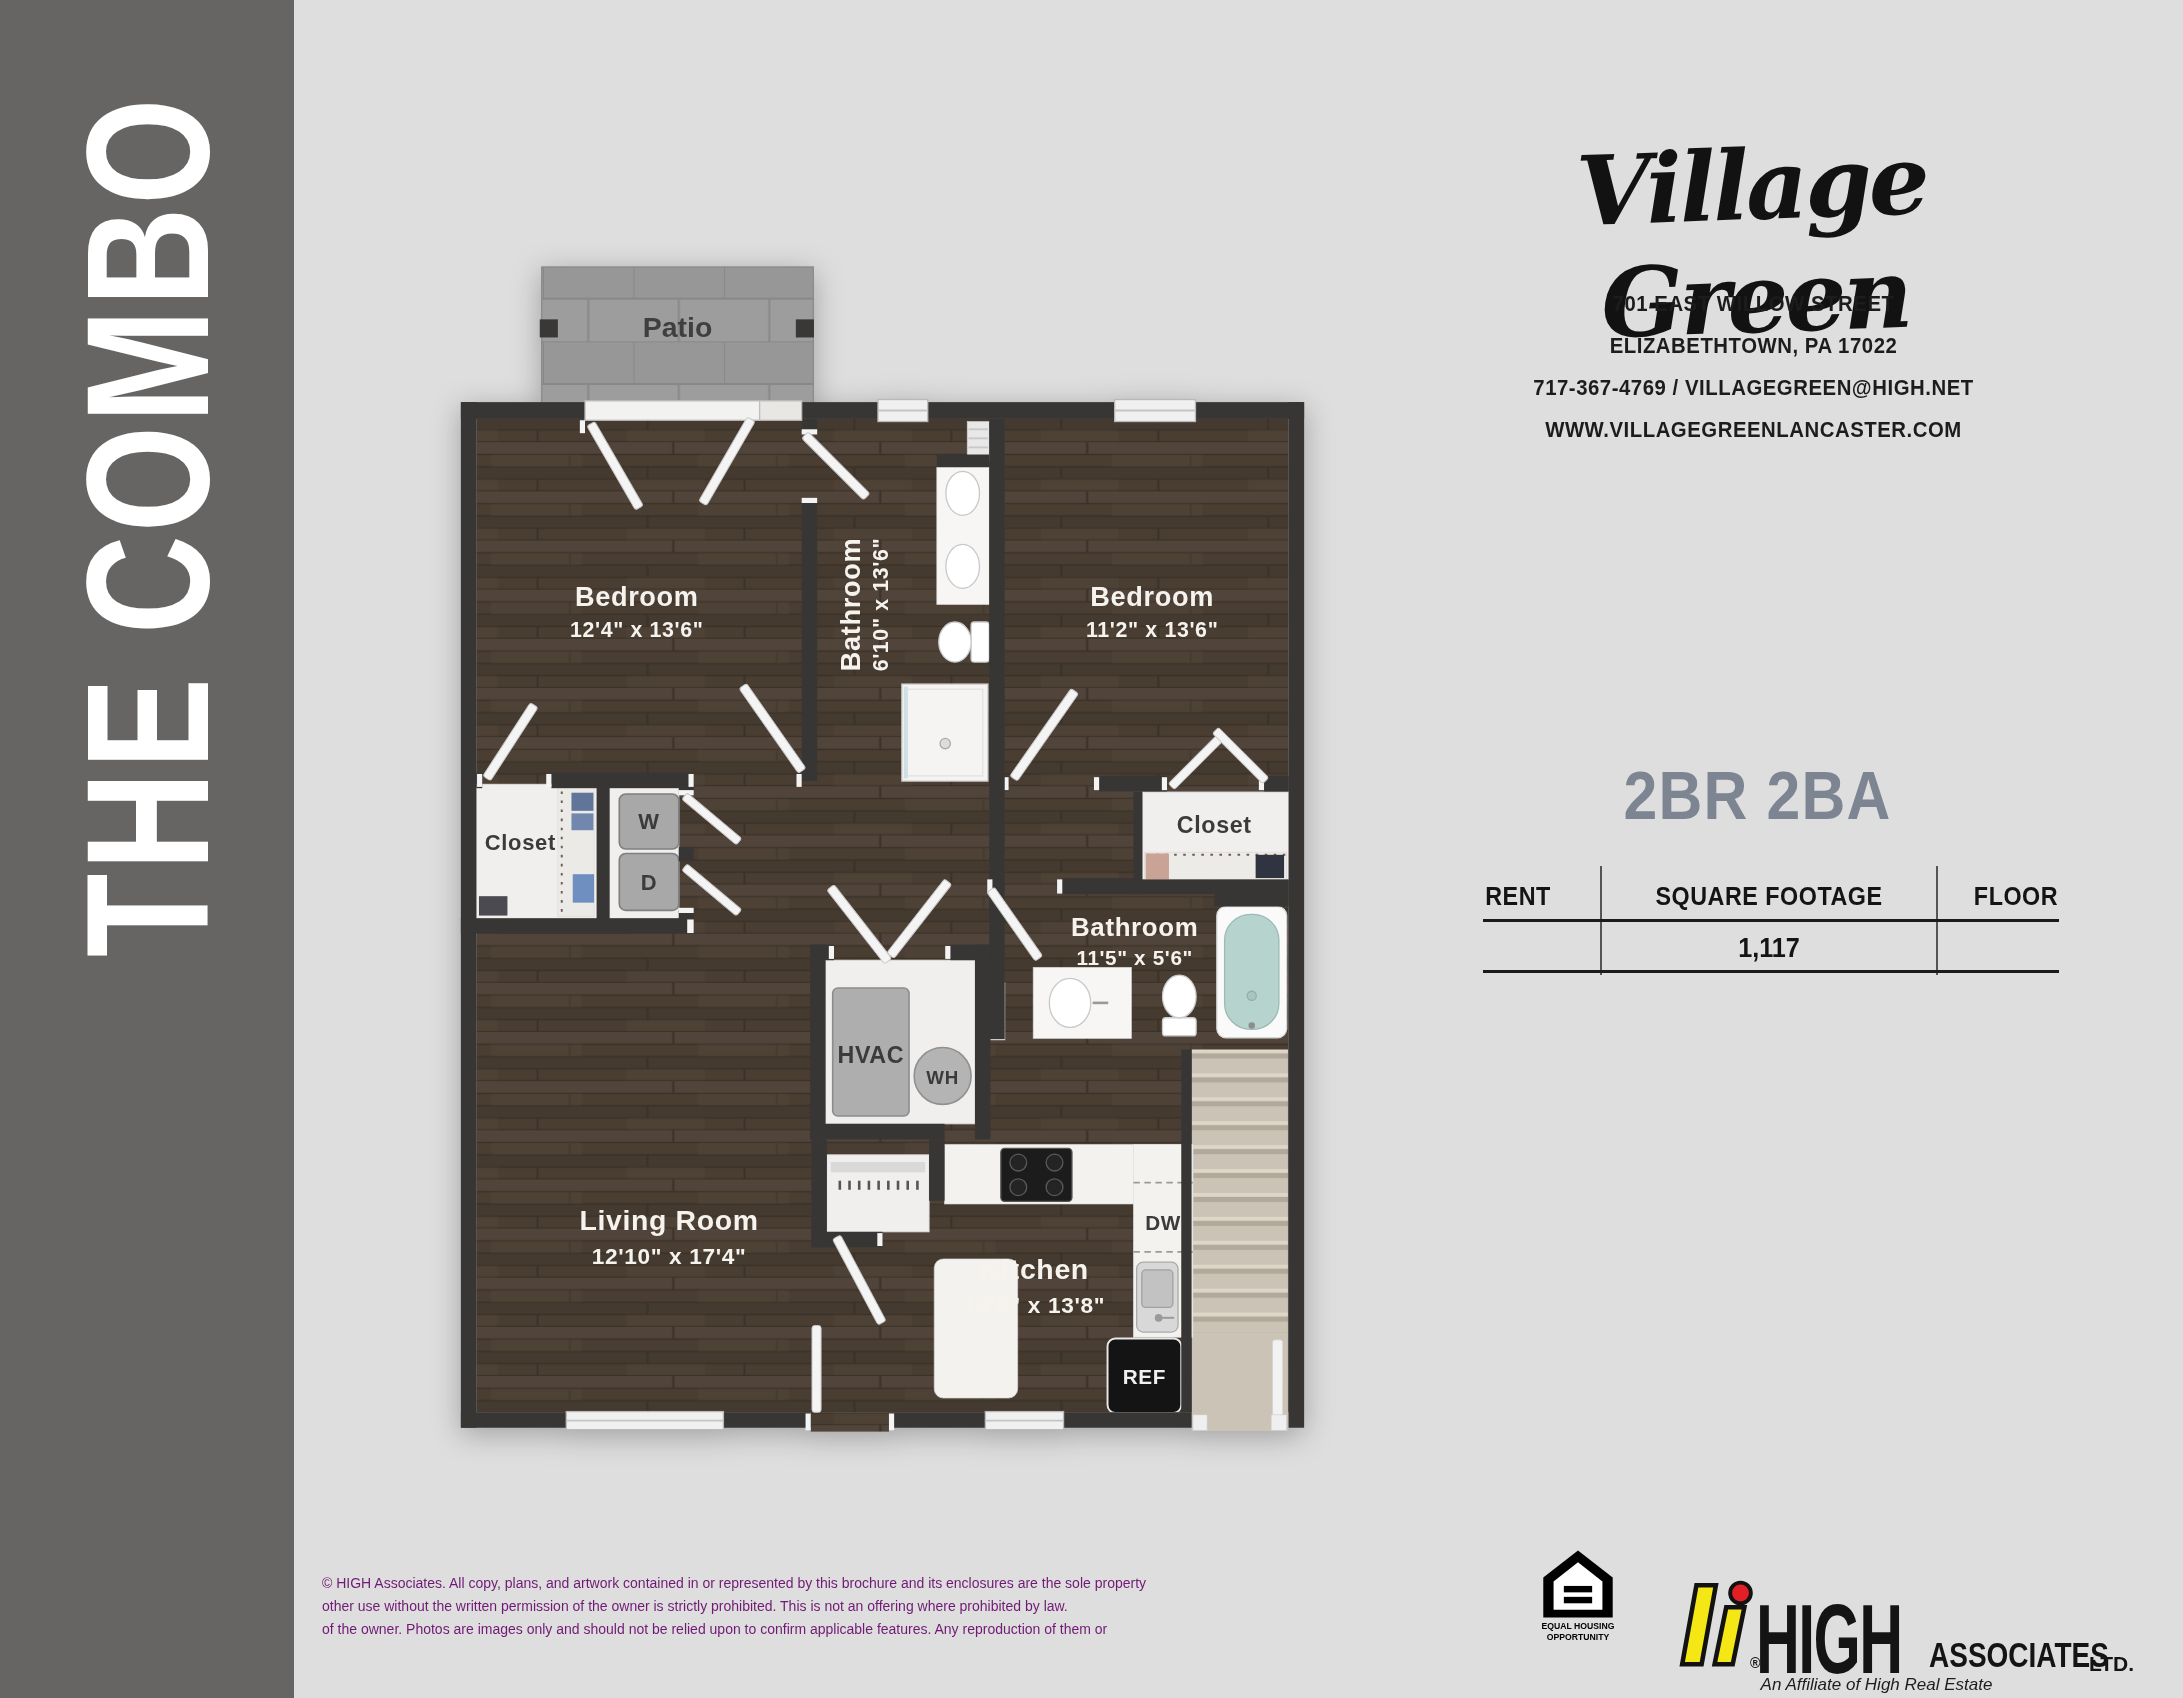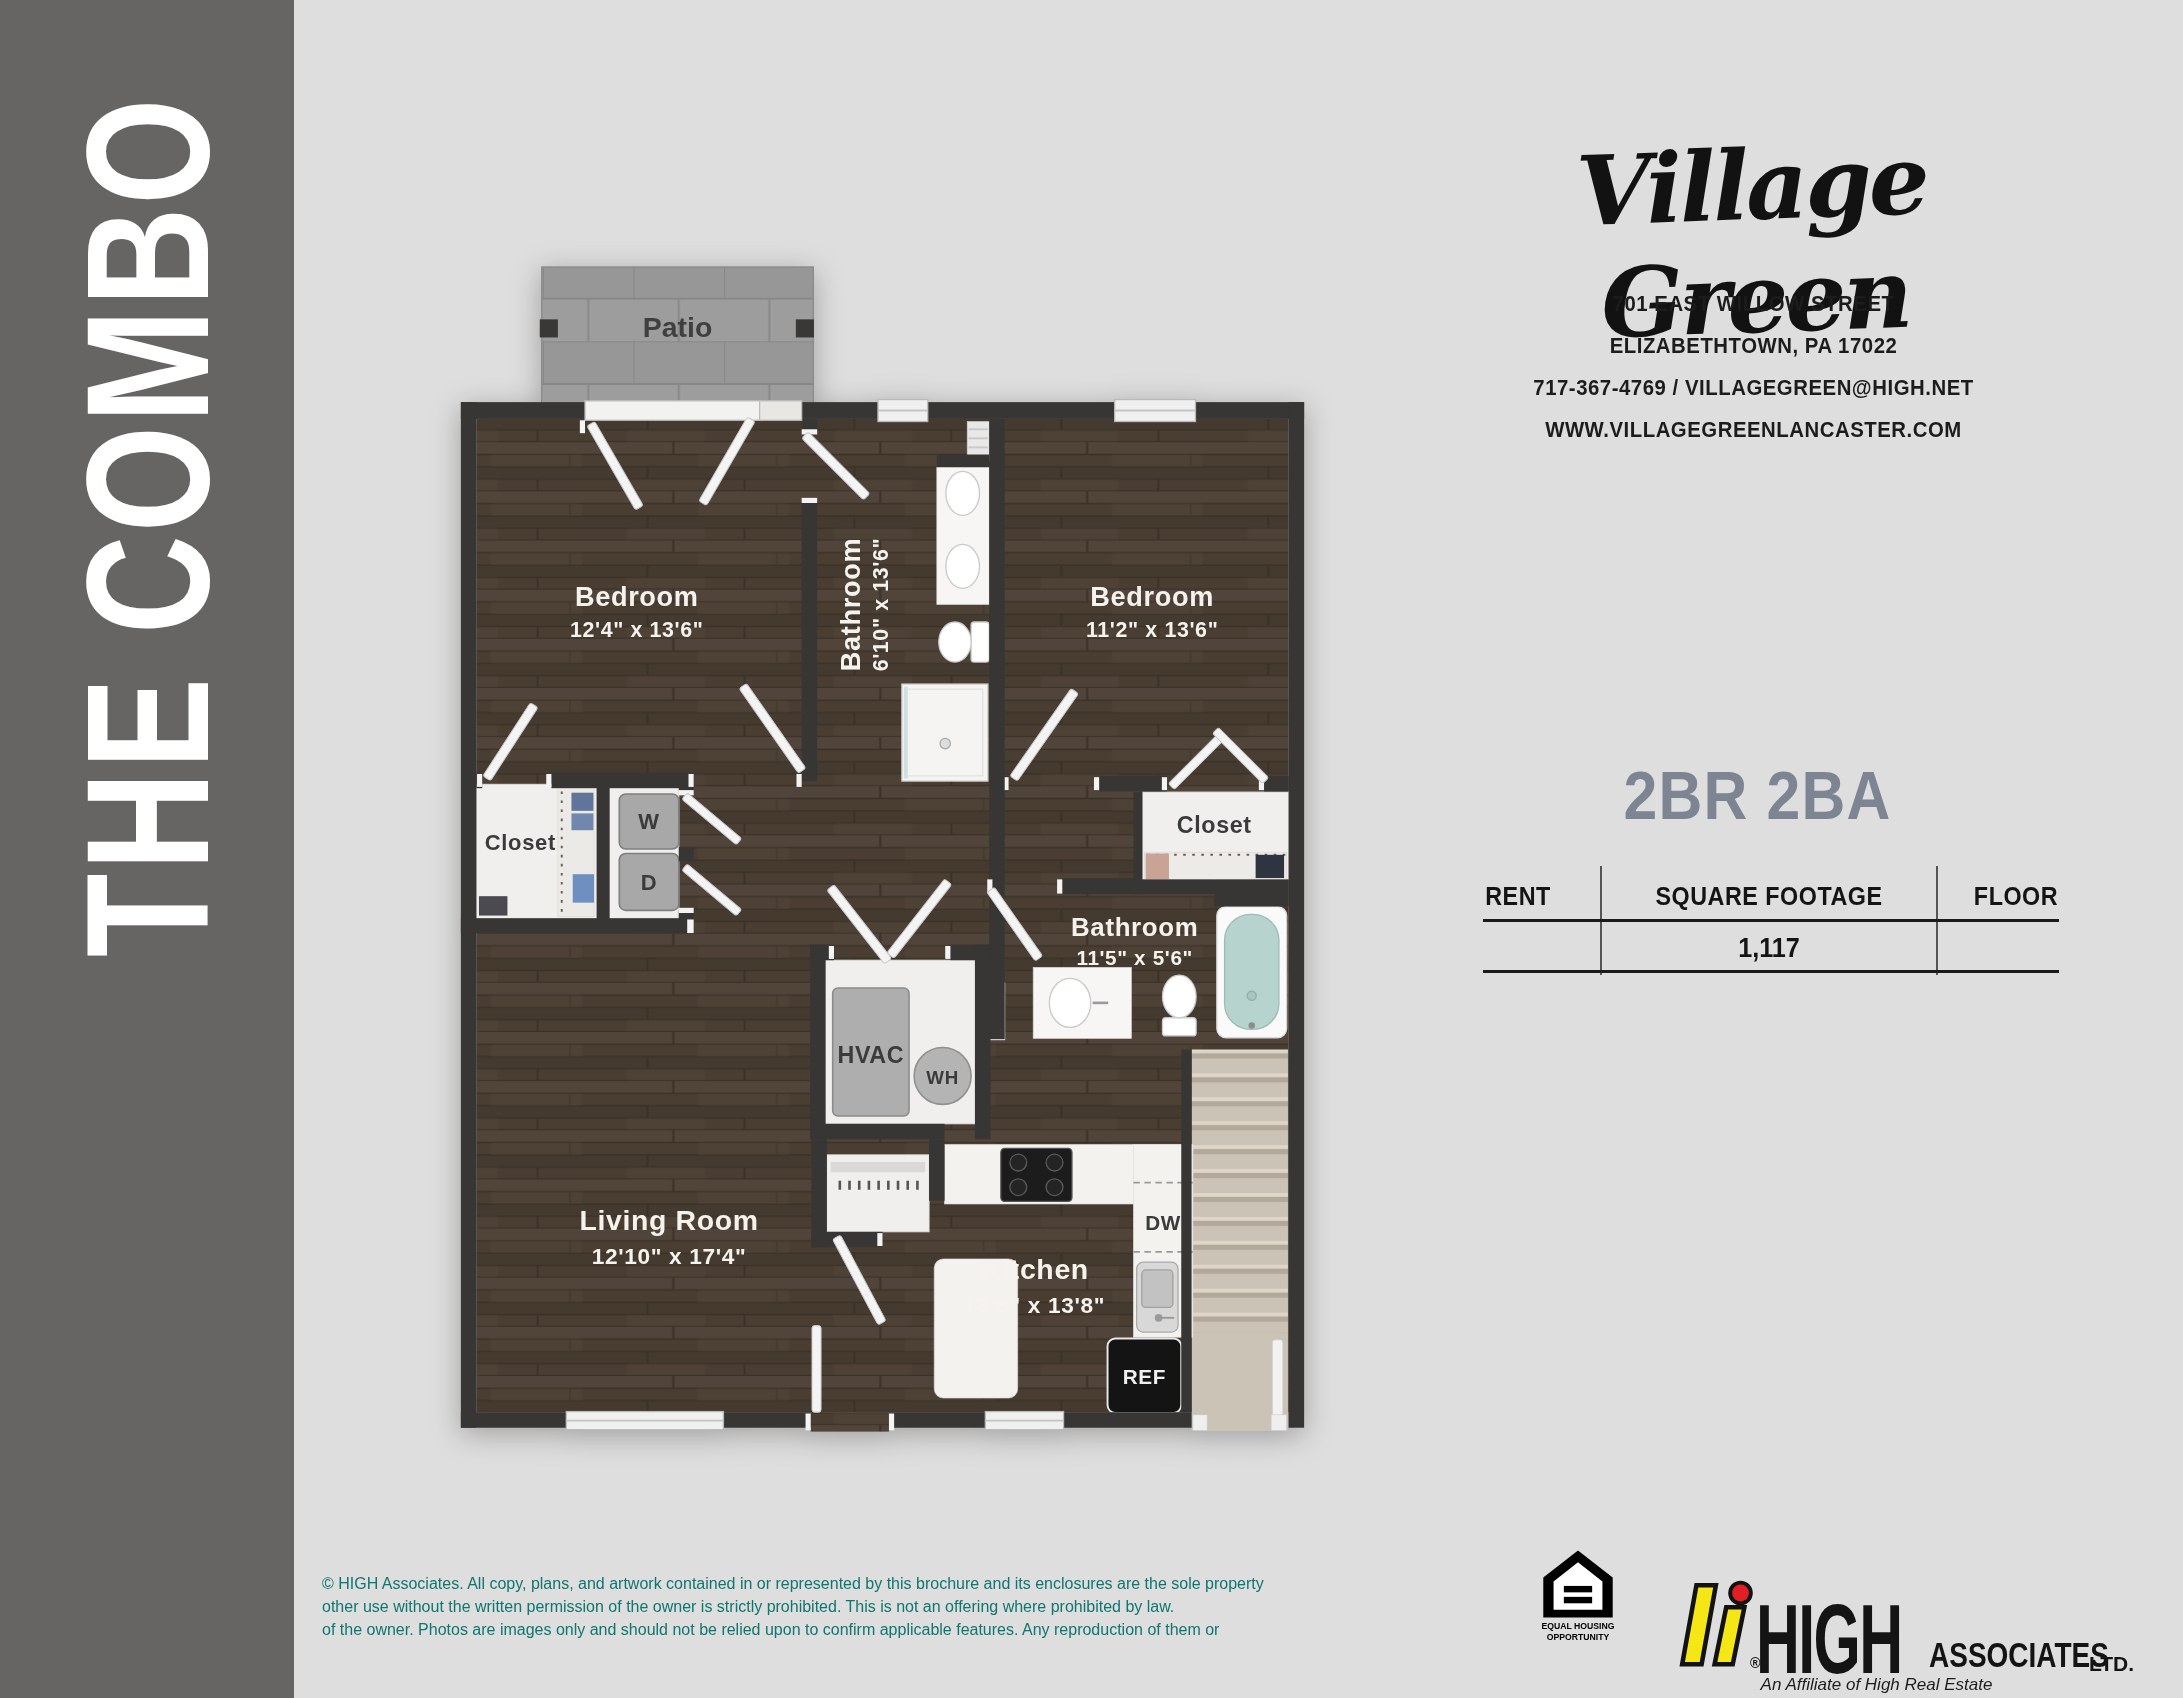--- a/index.html
+++ b/index.html
@@ -14,21 +14,21 @@
   .address{position:absolute;left:1430px;top:292px;width:647px;text-align:center;font-weight:bold;font-size:22.6px;
     letter-spacing:0.6px;color:#1c1c1c;transform:scaleX(0.9);line-height:23px;}
   .address div{margin-bottom:19px;}
   .unit-type{position:absolute;left:1434px;top:756px;width:647px;text-align:center;font-size:69px;font-weight:bold;
     color:#7d8593;letter-spacing:1.3px;transform:scaleX(0.88);}
   .tbl-line{position:absolute;background:#1b1b1b;}
   .tbl-div{position:absolute;background:#555;}
   .tbl-h{position:absolute;transform:translateX(-50%) scaleX(0.88);font-size:26.5px;font-weight:bold;color:#141414;letter-spacing:0.6px;white-space:nowrap;}
   .tbl-value{position:absolute;transform:translateX(-50%) scaleX(0.9);font-size:28px;font-weight:bold;color:#141414;}
   
-  .copyright{position:absolute;left:322px;top:1572px;font-size:16px;line-height:23px;color:#0f766e;}
+  .copyright{position:absolute;left:322px;top:1572px;font-size:14px;line-height:23px;color:#701a75;}
   .eho{position:absolute;left:1542px;top:1549px;}
   .high-logo-name{position:absolute;left:1756px;top:1590px;font-size:98px;font-weight:bold;color:#141414;
     transform:scaleX(0.62);transform-origin:left top;letter-spacing:-2.6px;line-height:1;}
   .high-logo-suffix{position:absolute;left:1929px;top:1637px;font-size:35px;font-weight:bold;color:#141414;
     transform:scaleX(0.8);transform-origin:left top;line-height:1;}
   .high-logo-ltd{position:absolute;left:2089px;top:1653px;font-size:21px;font-weight:bold;color:#141414;line-height:1;}
   .high-logo-reg{position:absolute;left:1750px;top:1656px;font-size:14.2px;font-weight:bold;color:#141414;line-height:1;}
   .high-tagline{position:absolute;left:1747px;top:1675px;width:259px;text-align:center;font-size:17px;font-style:italic;color:#1d1d1d;}
   
   .plan{position:absolute;left:446px;top:252px;width:873px;height:1203px;filter:drop-shadow(0px 6.5px 14.2px rgba(0,0,0,0.28));}

